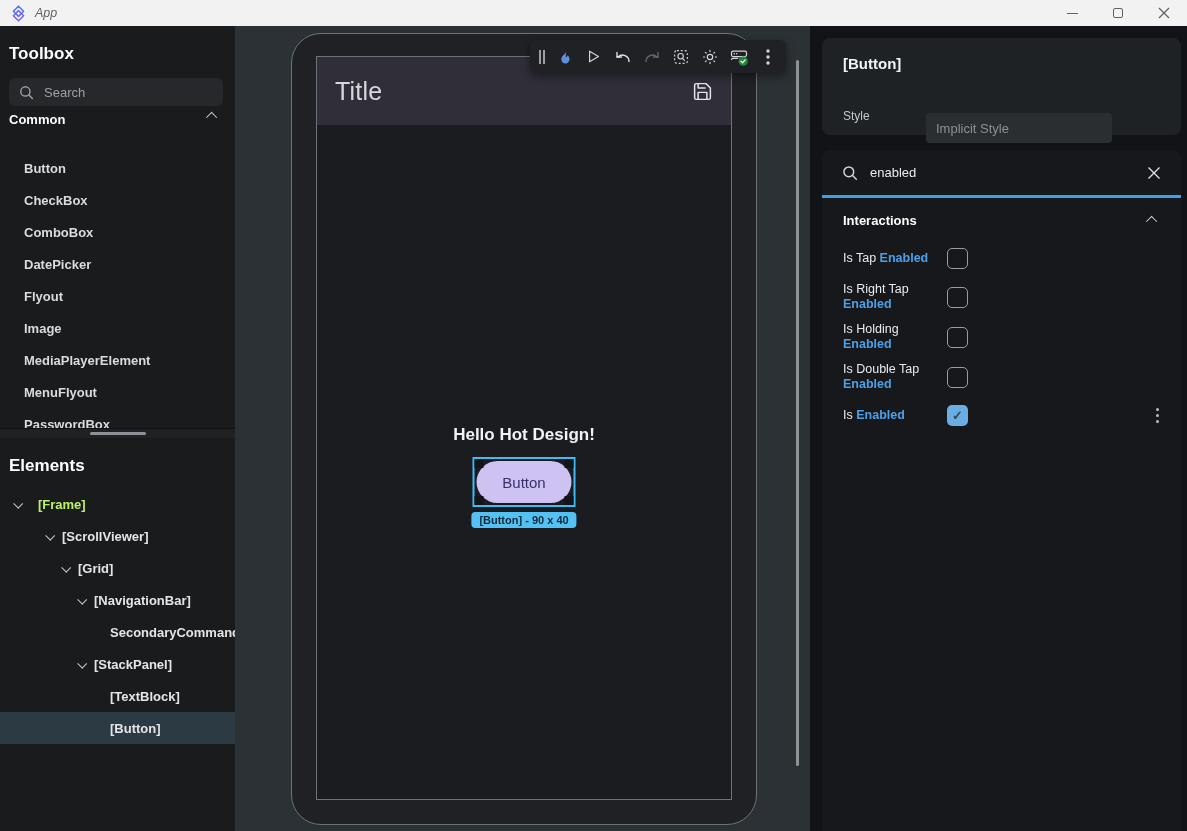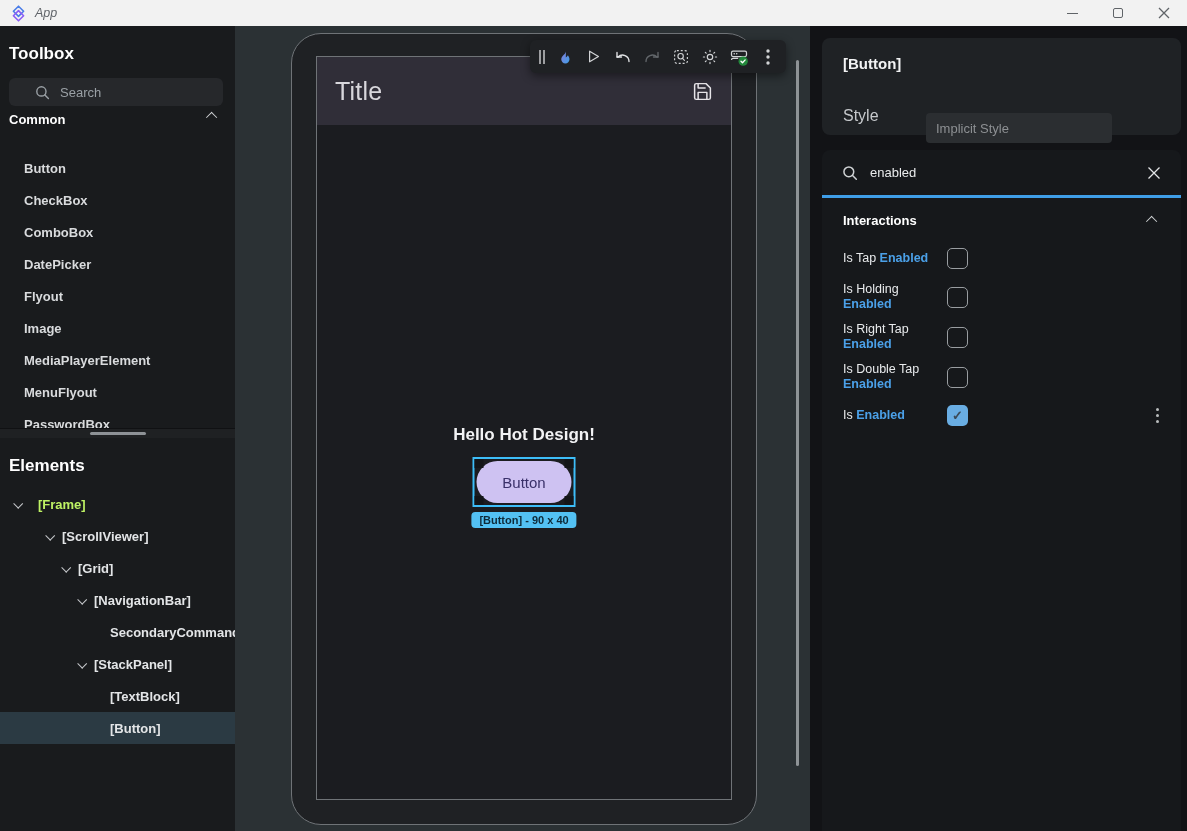--- a/index.html
+++ b/index.html
@@ -17,21 +17,21 @@
   .max-glyph { width:10px; height:10px; border:1.4px solid #606468; border-radius:2px; }
 
   
   .main { flex:1; display:flex; min-height:0; }
 
   
   .sidebar { width:235px; background:#191b1d; display:flex; flex-direction:column; color:#d9dbdd; }
   .panel-title { font-size:17px; font-weight:700; color:#fff; padding:18px 0 12px 9px; }
   .toolbox { height:402px; overflow:hidden; }
   .searchbox { margin:2px 12px 0 9px; height:28px; background:#26282b; border-radius:6px;
-    display:flex; align-items:center; padding:0 26px;text-align:center; }
+    display:flex; align-items:center; padding:0 10px;text-align:center; }
   .searchbox .ph { margin-left:10px; font-size:13px; color:#9aa0a5; }
   .section-row { display:flex; padding:0 18px 0 9px; height:40px; margin-top:6px; }
   .section-label { font-size:13px; font-weight:700; color:#fff; }
   .chev-up-css { margin-left:auto; width:8px; height:8px; border-left:1.6px solid #cfd2d4;
     border-top:1.6px solid #cfd2d4; transform:rotate(45deg) translateY(2px); }
   .tb-item { height:32px; display:flex; align-items:center; padding-left:24px;
     font-size:13px; font-weight:600; color:#d9dbdd; }
 
   .splitter { height:10px; background:#1f2123; display:flex; align-items:center; justify-content:center;
     border-top:1px solid #101113; }
@@ -80,21 +80,21 @@
   .tbtn.narrow { width:16px; }
   .canvas-scrollbar { position:absolute; left:561px; top:34px; width:3px; height:706px;
     background:#8e9396; border-radius:2px; }
 
   
   .inspector { flex:1; background:#121316; padding:12px 6px 0 12px; display:flex; flex-direction:column; }
   .card { background:#1f2225; border-radius:8px; }
   .head-card { height:97px; padding:17px 21px; }
   .insp-header { font-size:15px; font-weight:700; color:#f2f3f4; }
   .style-row { display:flex; align-items:center; margin-top:17px; }
-  .style-label { width:83px; font-size:16px; color:#c6c9cc; }
+  .style-label { width:83px; font-size:12px; color:#c6c9cc; }
   .style-input { width:186px; height:30px; background:#2b2e31; border:none; border-radius:4px;
     color:#8d9093; font-size:13px; padding:0 10px; font-family:"Liberation Sans",sans-serif;margin-top:24px; }
 
   .props { margin-top:15px; background:#16181b; border-radius:8px 8px 0 0; flex:1; }
   .search-row { height:48px; display:flex; align-items:center; padding:0 20px;
     border-bottom:3px solid #3f9ee8; }
   .search-value { margin-left:12px; font-size:13px; color:#e9ebec; flex:1; background:transparent;
     border:none; outline:none; font-family:"Liberation Sans",sans-serif; }
   .interactions-head { height:40px; display:flex; align-items:center; padding:0 24px 0 21px; margin-top:2px; }
   .interactions-head .section-label { font-size:13px; }
@@ -340,25 +340,25 @@
         <div class="interactions-head">
           <span class="section-label">Interactions</span>
           <i class="chev-up-css"></i>
         </div>
 
         <div class="prop-row single">
           <span class="prop-label"><span>Is Tap </span><span class="kw">Enabled</span></span>
           <div class="checkbox"></div>
         </div>
         <div class="prop-row">
+          <span class="prop-label"><span>Is Right Tap </span><span class="kw">Enabled</span></span>
+          <div class="checkbox"></div>
+        </div>
+        <div class="prop-row">
           <span class="prop-label"><span>Is Holding </span><span class="kw">Enabled</span></span>
-          <div class="checkbox"></div>
-        </div>
-        <div class="prop-row">
-          <span class="prop-label"><span>Is Right Tap </span><span class="kw">Enabled</span></span>
           <div class="checkbox"></div>
         </div>
         <div class="prop-row">
           <span class="prop-label"><span>Is Double Tap </span><span class="kw">Enabled</span></span>
           <div class="checkbox"></div>
         </div>
         <div class="prop-row single">
           <span class="prop-label"><span>Is </span><span class="kw">Enabled</span></span>
           <div class="checkbox checked"></div>
           <div class="row-more">

